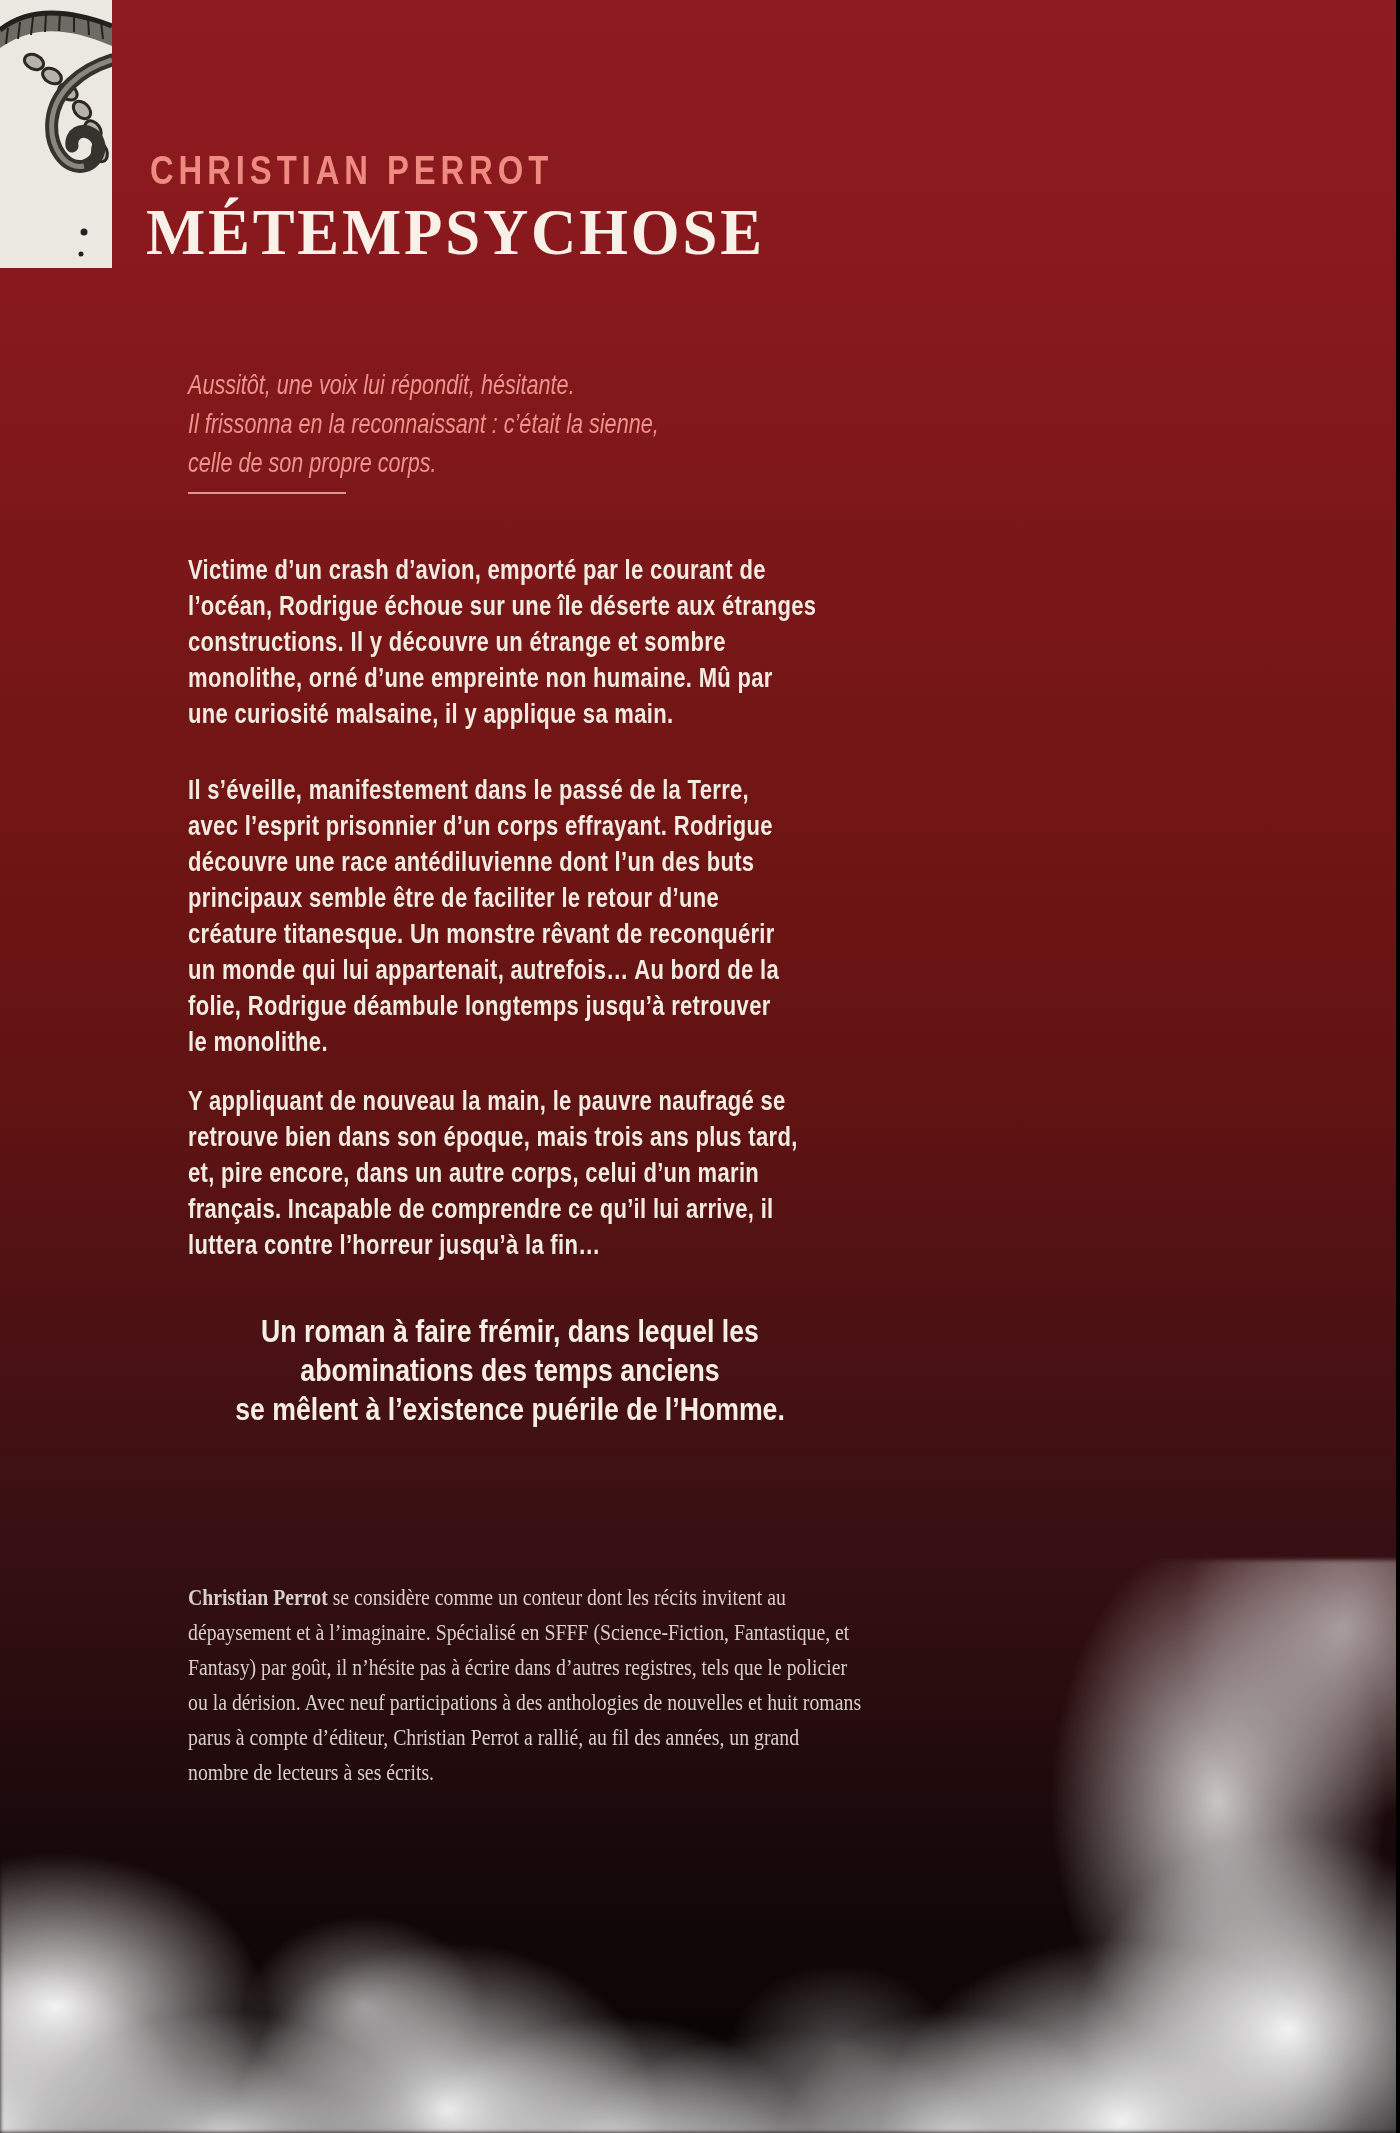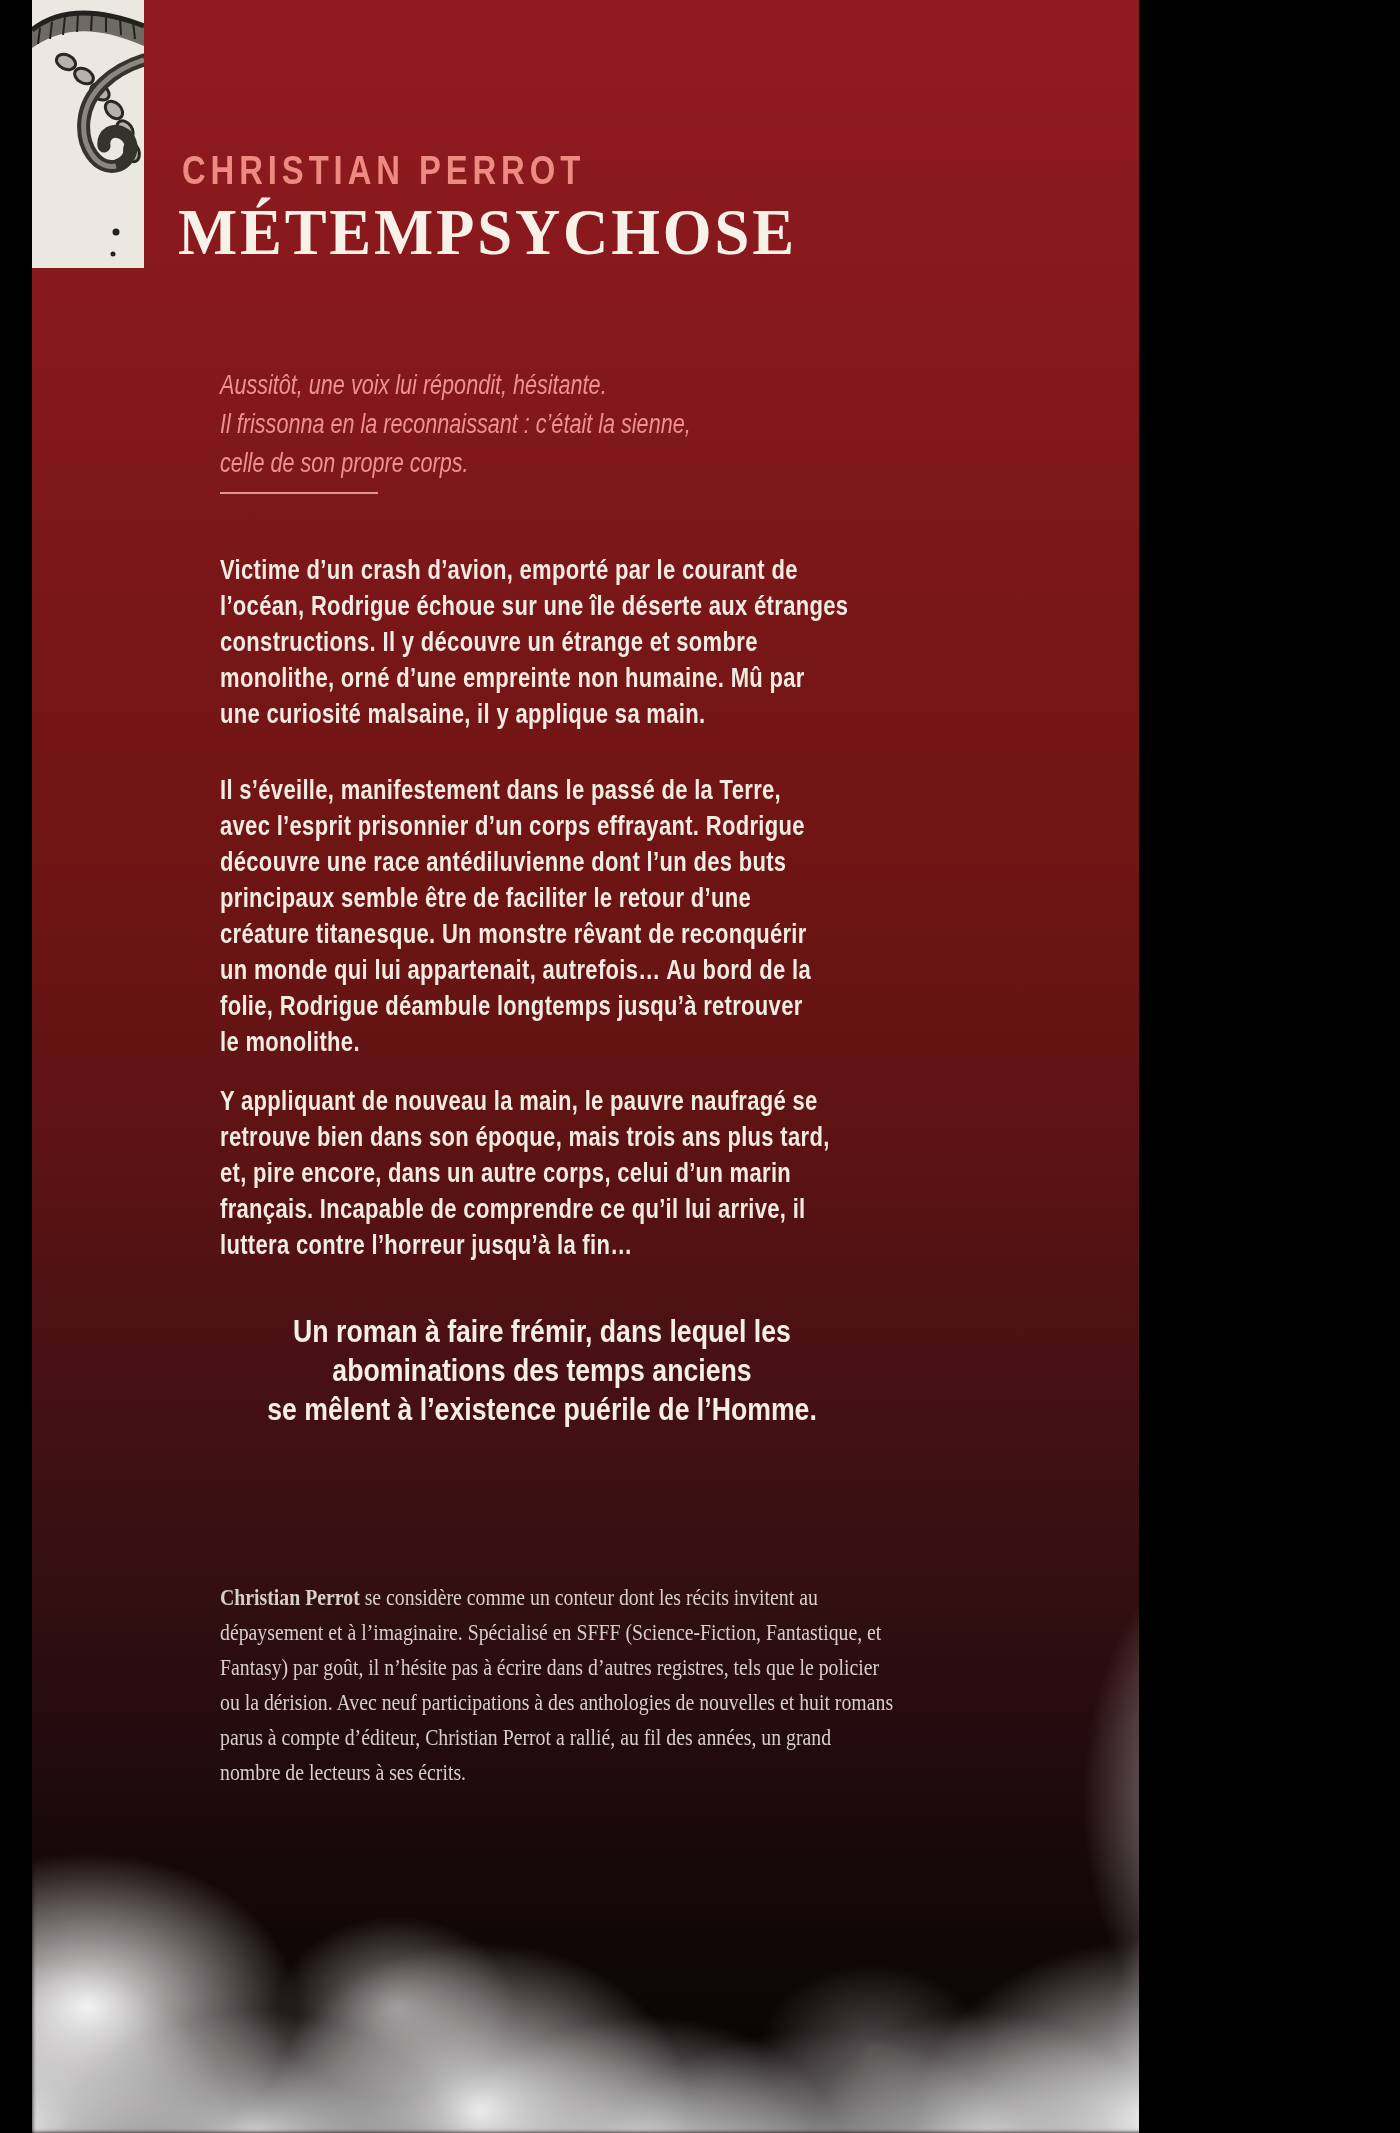--- a/index.html
+++ b/index.html
@@ -1,23 +1,22 @@
 <!DOCTYPE html>
 <html><head>
 <meta charset="utf-8">
 <style>
   html,body{margin:0;padding:0;background:#000;}
   .page{
-    position:relative;width:1107px;height:2133px;overflow:hidden;
+    position:relative;width:1396px;height:2133px;overflow:hidden;
     font-family:"Liberation Sans",sans-serif;
     background:linear-gradient(180deg,
       #8e1b1f 0%, #8a191d 10%, #7c1718 25%, #6f1514 40%,
       #601313 52%, #4c1113 62%, #381013 72%, #270c0e 80%,
       #150809 88%, #060304 100%);
-    margin-left:32px;
   }
   .illustration{
     position:absolute;left:0;top:0;width:112px;height:268px;
     background:#ebe8e2;
   }
   .author{
     position:absolute;left:150px;top:148px;
     font-size:40px;font-weight:bold;letter-spacing:6px;
     transform:scaleX(0.82);transform-origin:0 0;
     color:#ed8b81;white-space:nowrap;

